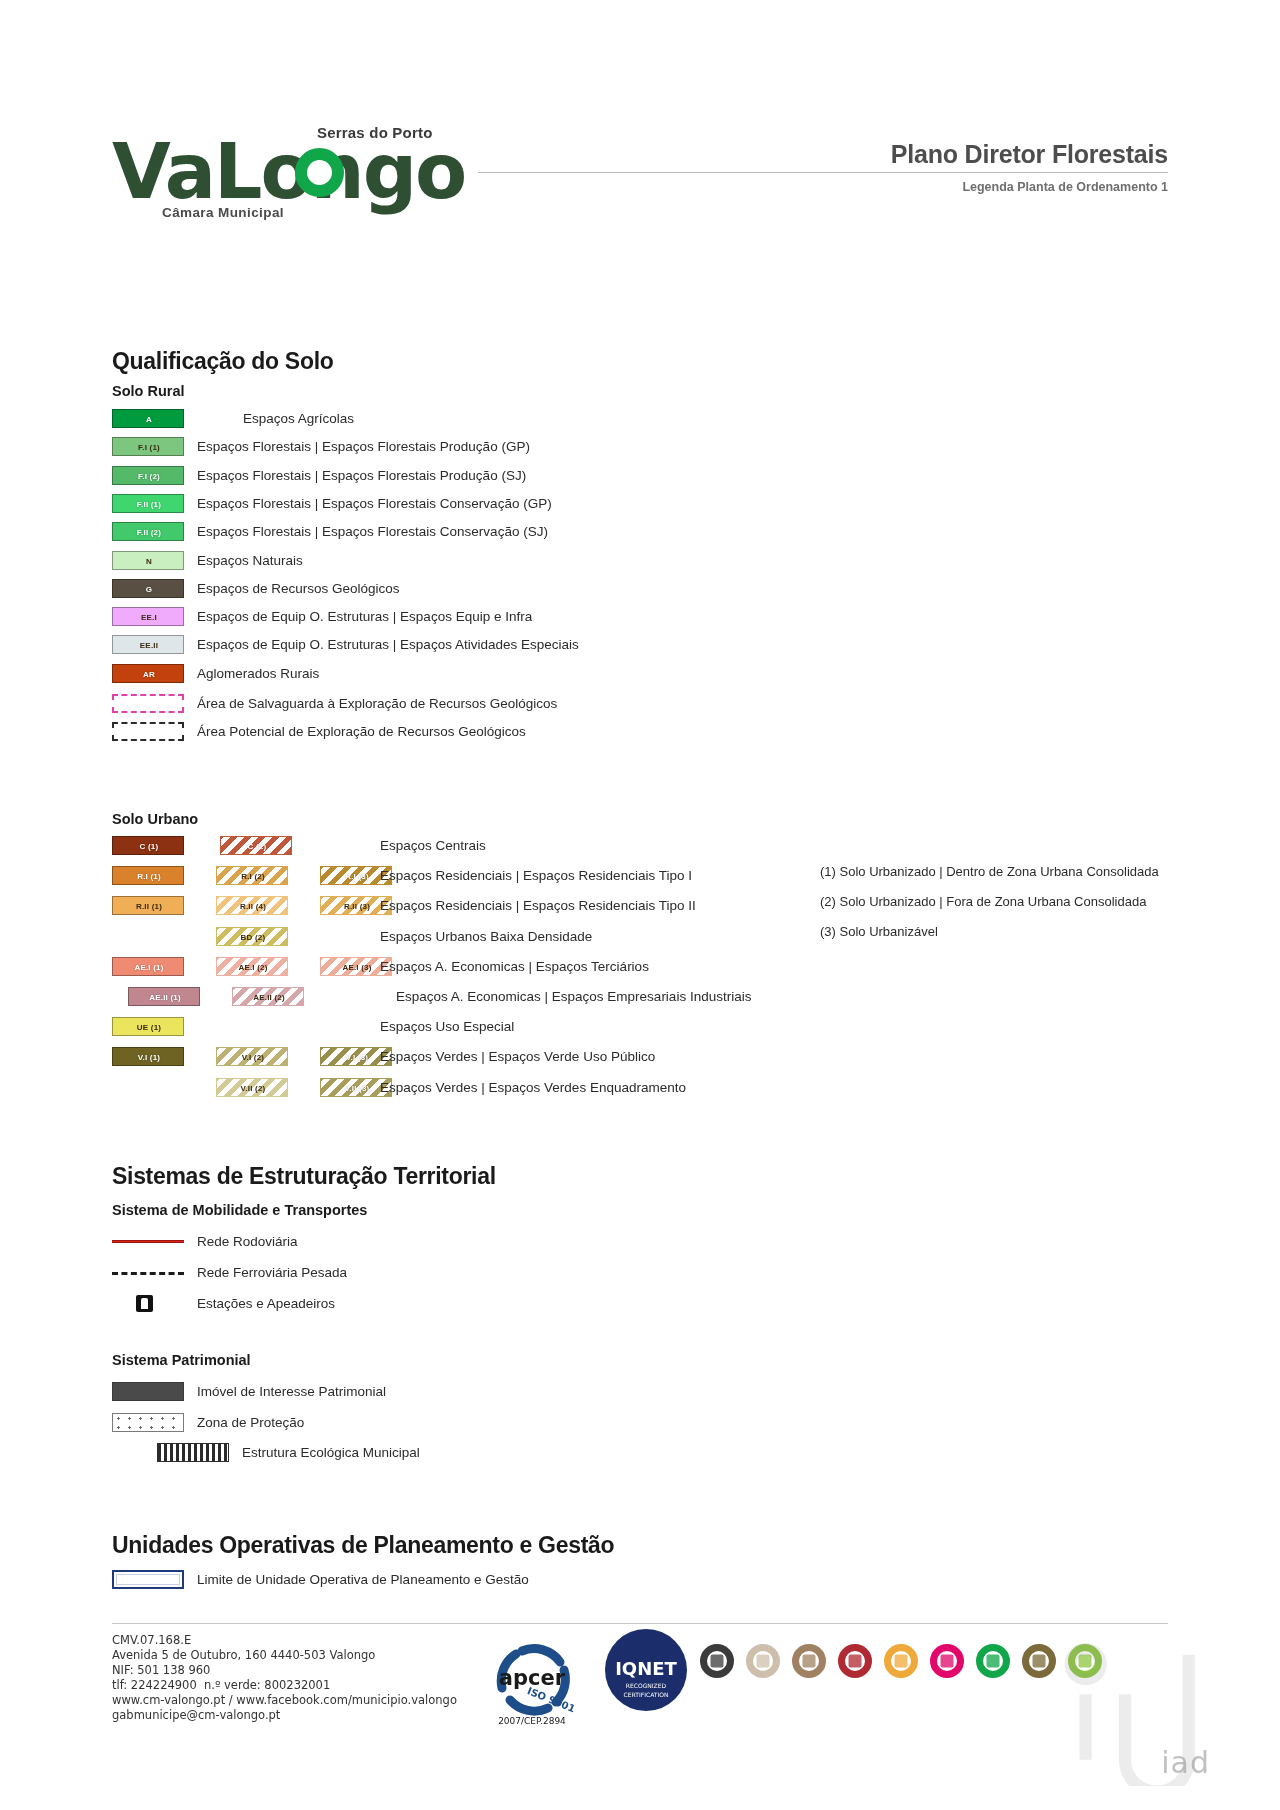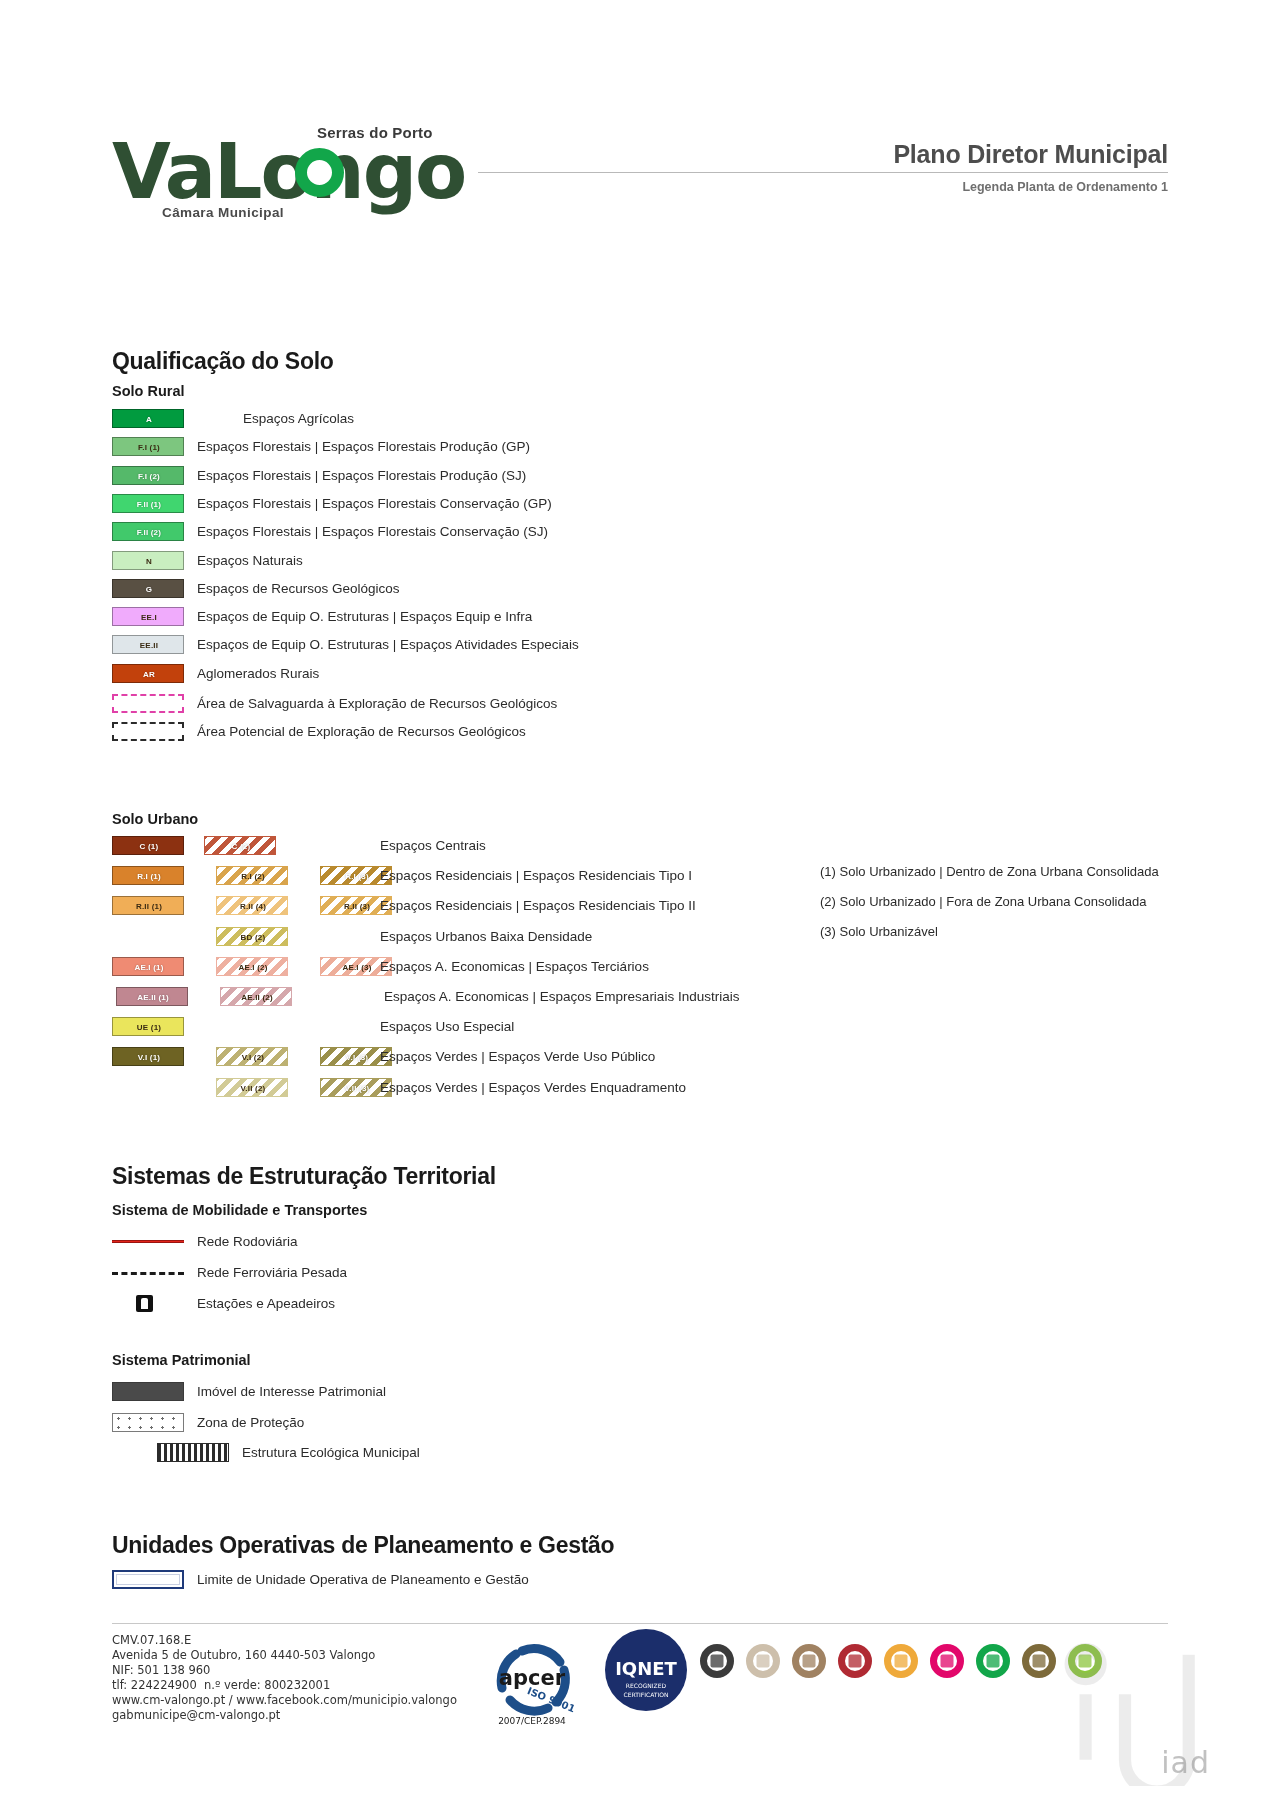--- a/index.html
+++ b/index.html
@@ -50,21 +50,21 @@
 <body>
 
 <div class="header">
   <div class="logo-wrap">
     <div class="logo-main">VaLongo</div>
     <div class="logo-o"></div>
     <div class="logo-tag">Serras do Porto</div>
     <div class="logo-sub">Câmara Municipal</div>
   </div>
   <div class="hdr-rule"></div>
-  <div class="hdr-title">Plano Diretor Municipal</div>
+  <div class="hdr-title">Plano Diretor Florestais</div>
   <div class="hdr-subtitle">Legenda Planta de Ordenamento 1</div>
 </div>
 
 <div class="sec-title" style="left:112px;top:348px;">Qualificação do Solo</div>
 <div class="sub-title" style="left:112px;top:383px;">Solo Rural</div>
 
 <div id="rural-rows">
     <div class="legend-row" style="left: 112px; top: 409px; width: 900px;">
       <div class="sw" style="left: 0px; background: rgb(1, 155, 63); border: 1px solid rgba(0, 0, 0, 0.35);">
         <span class="sw-lbl">A</span>
@@ -136,21 +136,21 @@
       <div class="lrow-text" style="left: 85px; top: 0px;">Área Potencial de Exploração de Recursos Geológicos</div>
     </div>
   </div>
 
 <div class="sub-title" style="left:112px;top:811px;">Solo Urbano</div>
 <div id="urbano-rows">
     <div class="legend-row" style="left: 112px; top: 836px; width: 1060px;">
       <div class="sw" style="left: 0px; background: rgb(140, 49, 17); border: 1px solid rgba(0, 0, 0, 0.35);">
         <span class="sw-lbl">C (1)</span>
       </div>
-      <div class="sw" style="left: 92px; background: repeating-linear-gradient(-45deg, rgb(192, 86, 58) 0px, rgb(192, 86, 58) 5px, rgba(255, 255, 255, 0.78) 5px, rgba(255, 255, 255, 0.78) 10px); border: 1px solid rgb(192, 86, 58);">
+      <div class="sw" style="left: 108px; background: repeating-linear-gradient(-45deg, rgb(192, 86, 58) 0px, rgb(192, 86, 58) 5px, rgba(255, 255, 255, 0.78) 5px, rgba(255, 255, 255, 0.78) 10px); border: 1px solid rgb(192, 86, 58);">
         <span class="sw-lbl">C (2)</span>
       </div>
       <div class="lrow-text" style="left: 268px; top: 0px;">Espaços Centrais</div>
     </div>
     <div class="legend-row" style="left: 112px; top: 866.2px; width: 1060px;">
       <div class="sw" style="left: 0px; background: rgb(217, 130, 43); border: 1px solid rgba(0, 0, 0, 0.35);">
         <span class="sw-lbl">R.I (1)</span>
       </div>
       <div class="sw" style="left: 104px; background: repeating-linear-gradient(-45deg, rgb(217, 164, 76) 0px, rgb(217, 164, 76) 5px, rgba(255, 255, 255, 0.78) 5px, rgba(255, 255, 255, 0.78) 10px); border: 1px solid rgb(217, 164, 76);">
         <span class="sw-lbl dark">R.I (2)</span>
@@ -183,21 +183,21 @@
         <span class="sw-lbl">AE.I (1)</span>
       </div>
       <div class="sw" style="left: 104px; background: repeating-linear-gradient(-45deg, rgb(238, 176, 160) 0px, rgb(238, 176, 160) 5px, rgba(255, 255, 255, 0.78) 5px, rgba(255, 255, 255, 0.78) 10px); border: 1px solid rgb(238, 176, 160);">
         <span class="sw-lbl dark">AE.I (2)</span>
       </div>
       <div class="sw" style="left: 208px; background: repeating-linear-gradient(-45deg, rgb(237, 173, 153) 0px, rgb(237, 173, 153) 5px, rgba(255, 255, 255, 0.78) 5px, rgba(255, 255, 255, 0.78) 10px); border: 1px solid rgb(237, 173, 153);">
         <span class="sw-lbl dark">AE.I (3)</span>
       </div>
       <div class="lrow-text" style="left: 268px; top: 0px;">Espaços A. Economicas | Espaços Terciários</div>
     </div>
-    <div class="legend-row" style="left: 116px; top: 987px; width: 1060px; padding-left: 30px;">
+    <div class="legend-row" style="left: 128px; top: 987px; width: 1060px; padding-left: 30px;">
       <div class="sw" style="left: 0px; background: rgb(192, 135, 145); border: 1px solid rgba(0, 0, 0, 0.35);">
         <span class="sw-lbl">AE.II (1)</span>
       </div>
       <div class="sw" style="left: 104px; background: repeating-linear-gradient(-45deg, rgb(213, 167, 171) 0px, rgb(213, 167, 171) 5px, rgba(255, 255, 255, 0.78) 5px, rgba(255, 255, 255, 0.78) 10px); border: 1px solid rgb(213, 167, 171);">
         <span class="sw-lbl dark">AE.II (2)</span>
       </div>
       <div class="lrow-text" style="left: 268px; top: 0px;">Espaços A. Economicas | Espaços Empresariais Industriais</div>
     </div>
     <div class="legend-row" style="left: 112px; top: 1017.2px; width: 1060px;">
       <div class="sw" style="left: 0px; background: rgb(234, 229, 92); border: 1px solid rgba(0, 0, 0, 0.35);">

